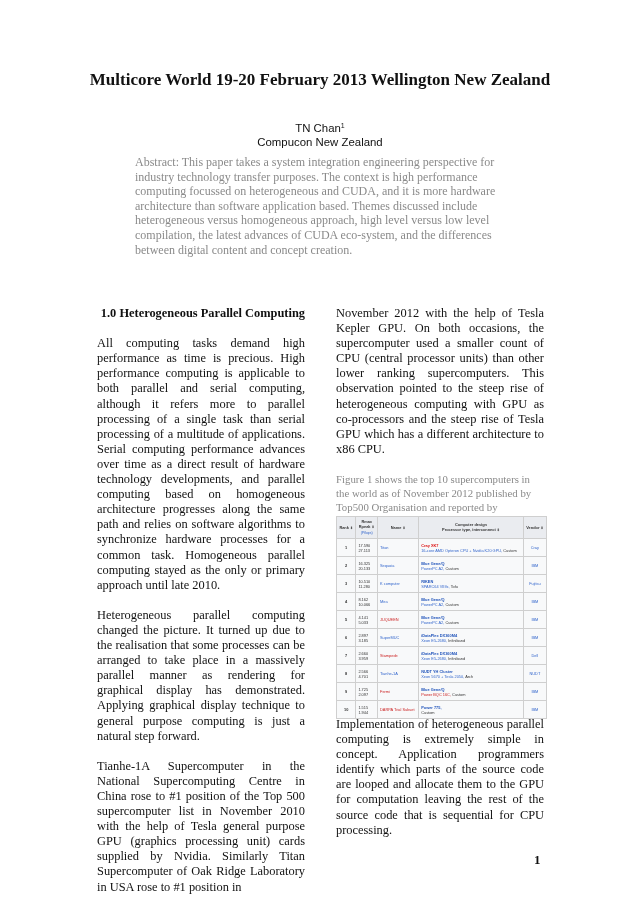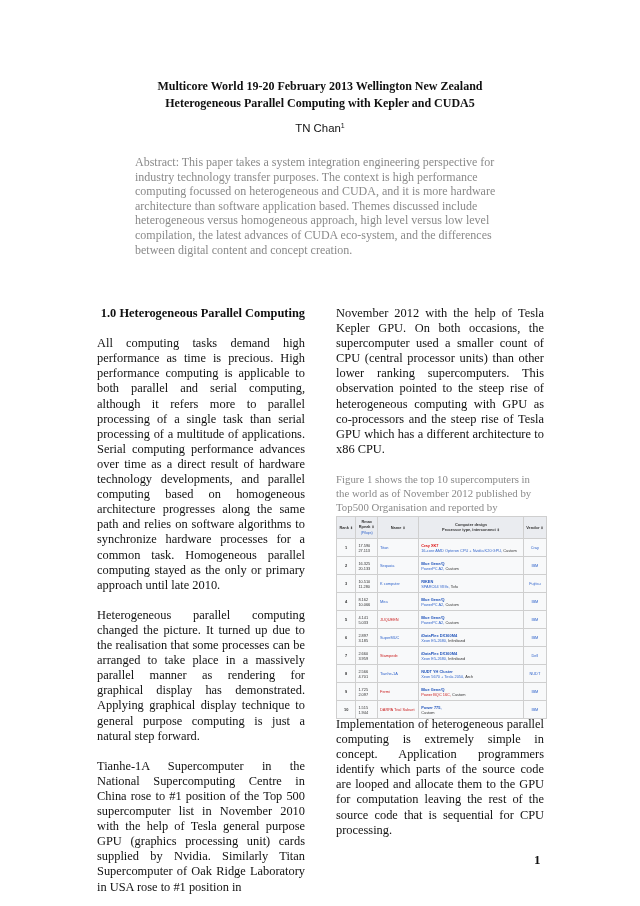--- a/index.html
+++ b/index.html
@@ -1,17 +1,17 @@
 <!DOCTYPE html>
 <html><head>
 <meta charset="utf-8">
 <style>
   html, body { margin: 0; padding: 0; background: #ffffff; }
   body { width: 640px; height: 906px; position: relative; overflow: hidden; font-family: "Liberation Serif", serif; color: #111; }
-  .title { position: absolute; left: 0; width: 640px; top: 78px; text-align: center; font-weight: bold; font-size: 12px; line-height: 17px; color: #111; }
+  .title { position: absolute; left: 0; width: 640px; top: 71px; text-align: center; font-weight: bold; font-size: 17px; line-height: 17px; color: #111; }
   .author { position: absolute; left: 0; width: 640px; top: 121px; text-align: center; font-family: "Liberation Sans", sans-serif; font-size: 11.4px; line-height: 14px; color: #111; }
   .author sup { font-size: 7px; vertical-align: 4px; line-height: 0; }
   .abstract { position: absolute; left: 135px; width: 378px; top: 155px; font-size: 12px; line-height: 14.6px; color: #8a8a8a; }
   .abstract p { margin: 0 0 14.6px 0; }
   .col { position: absolute; font-size: 12.4px; line-height: 15.1px; color: #111; text-align: justify; }
   .col-left { left: 97px; width: 208px; top: 306px; }
   .col-right { left: 336px; width: 208px; top: 306px; }
   .col p { margin: 0 0 15.1px 0; }
   .col h2 { font-size: 12.4px; font-weight: bold; margin: 0 0 15.1px 0; line-height: 15.1px; text-align: right; }
   .caption { color: #8a8a8a; font-size: 10.8px; line-height: 14px; text-align: left; margin: 0 0 14px 0; }
@@ -30,25 +30,25 @@
   .plain { color: #333; }
   .sort { font-size: 3.6px; color: #555; }
   .pflops { color: #3366cc; font-weight: normal; font-size: 3.5px; }
   .pagenum { position: absolute; left: 534px; top: 852px; font-size: 13px; font-weight: bold; color: #111; }
 </style>
 </head>
 <body>
 
 <div class="title">
   <div>Multicore World 19-20 February 2013 Wellington New Zealand</div>
-  <div>Heterogeneous Parallel Computing with Kepler and CUDA5</div>
 </div>
 
 <div class="author">
   <div><span>TN Chan</span><sup>1</sup></div>
+  <div>Compucon New Zealand</div>
 </div>
 
 <div class="abstract">
   <p>Abstract: This paper takes a system integration engineering perspective for industry technology transfer purposes.  The context is high performance computing focussed on heterogeneous and CUDA, and it is more hardware architecture than software application based.  Themes discussed include heterogeneous versus homogeneous approach, high level versus low level compilation, the latest advances of CUDA eco-system, and the differences between digital content and concept creation.</p>
 </div>
 
 <div class="col col-left">
   <h2>1.0 Heterogeneous Parallel Computing</h2>
   <p>All computing tasks demand high performance as time is precious.  High performance computing is applicable to both parallel and serial computing, although it refers more to parallel processing of a single task than serial processing of a multitude of applications.  Serial computing performance advances over time as a direct result of hardware technology developments, and parallel computing based on homogeneous architecture progresses along the same path and relies on software algorithms to synchronize hardware processes for a common task.   Homogeneous parallel computing stayed as the only or primary approach until late 2010.</p>
   <p>Heterogeneous parallel computing changed the picture.  It turned up due to the realisation that some processes can be arranged to take place in a massively parallel manner as rendering for graphical display has demonstrated.   Applying graphical display technique to general purpose computing is just a natural step forward.</p>

